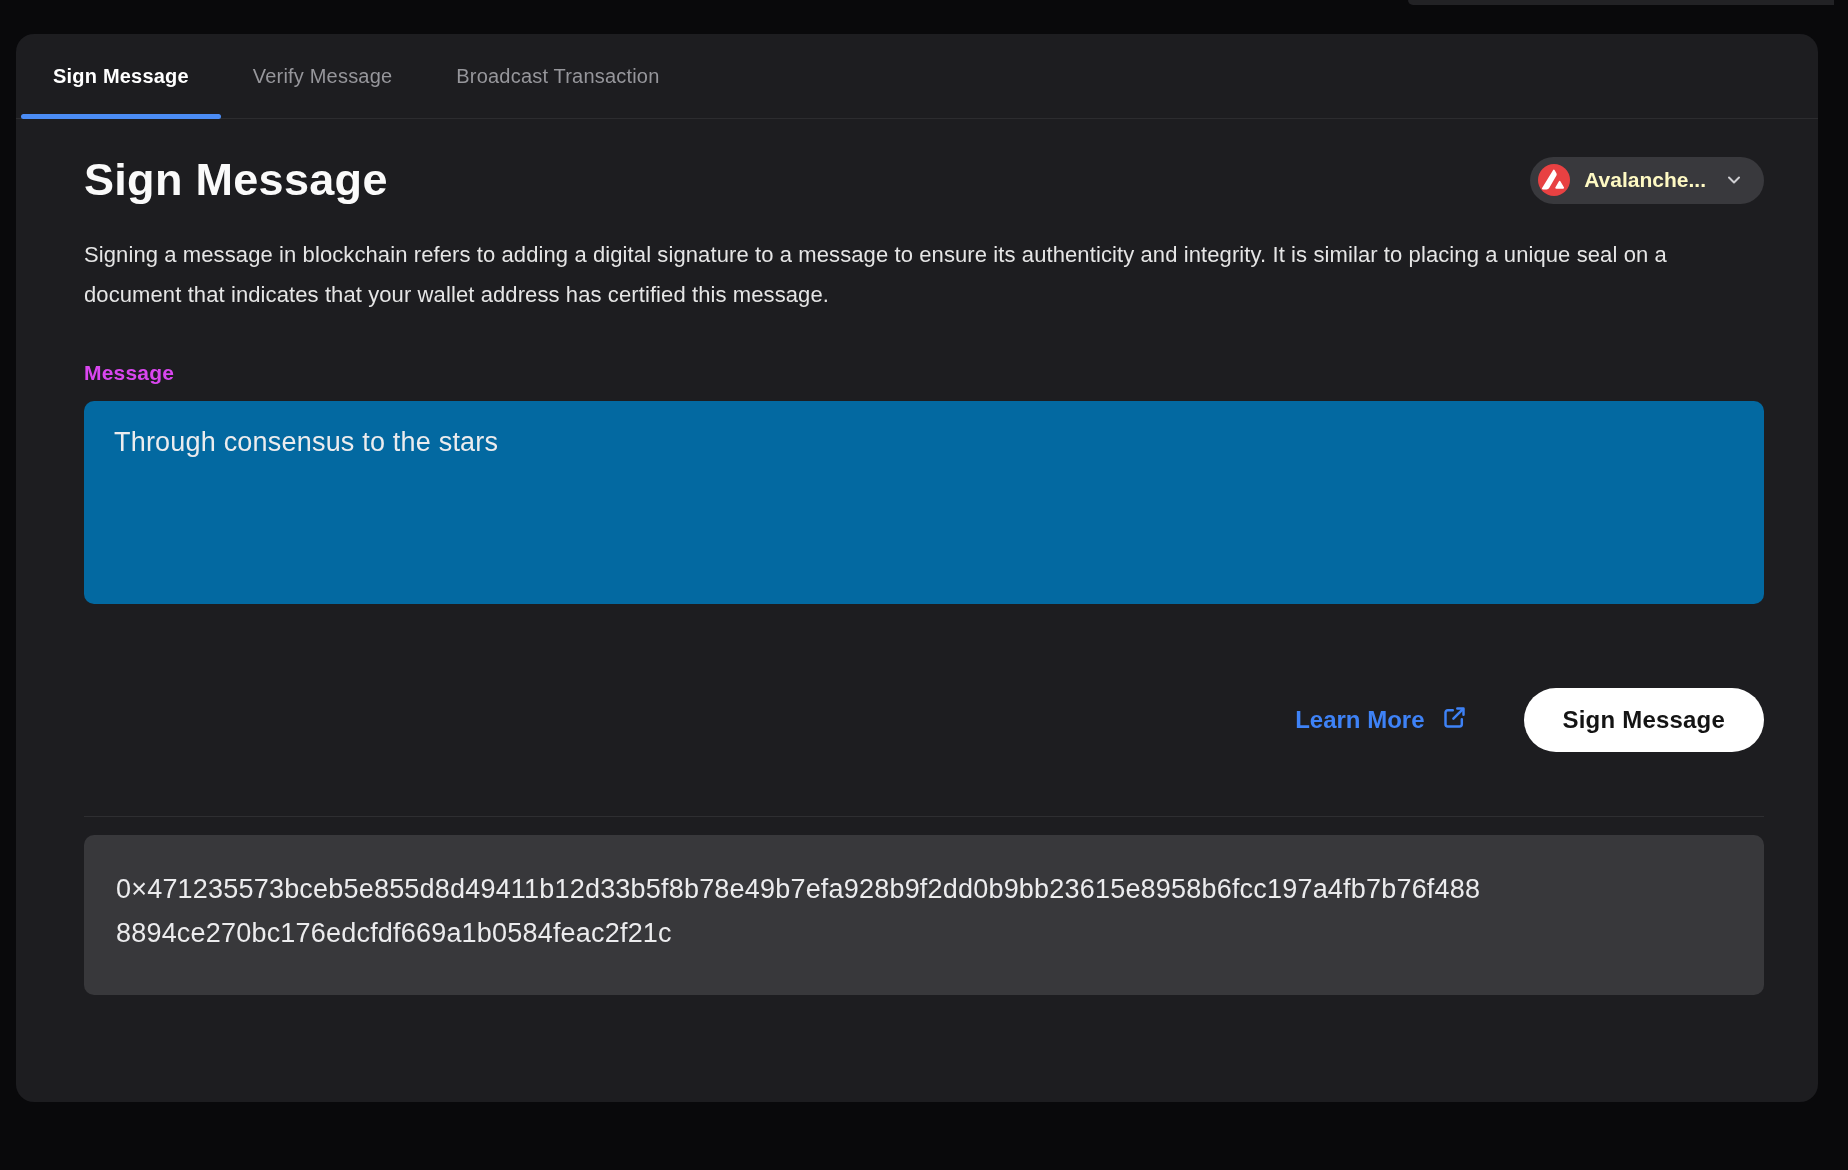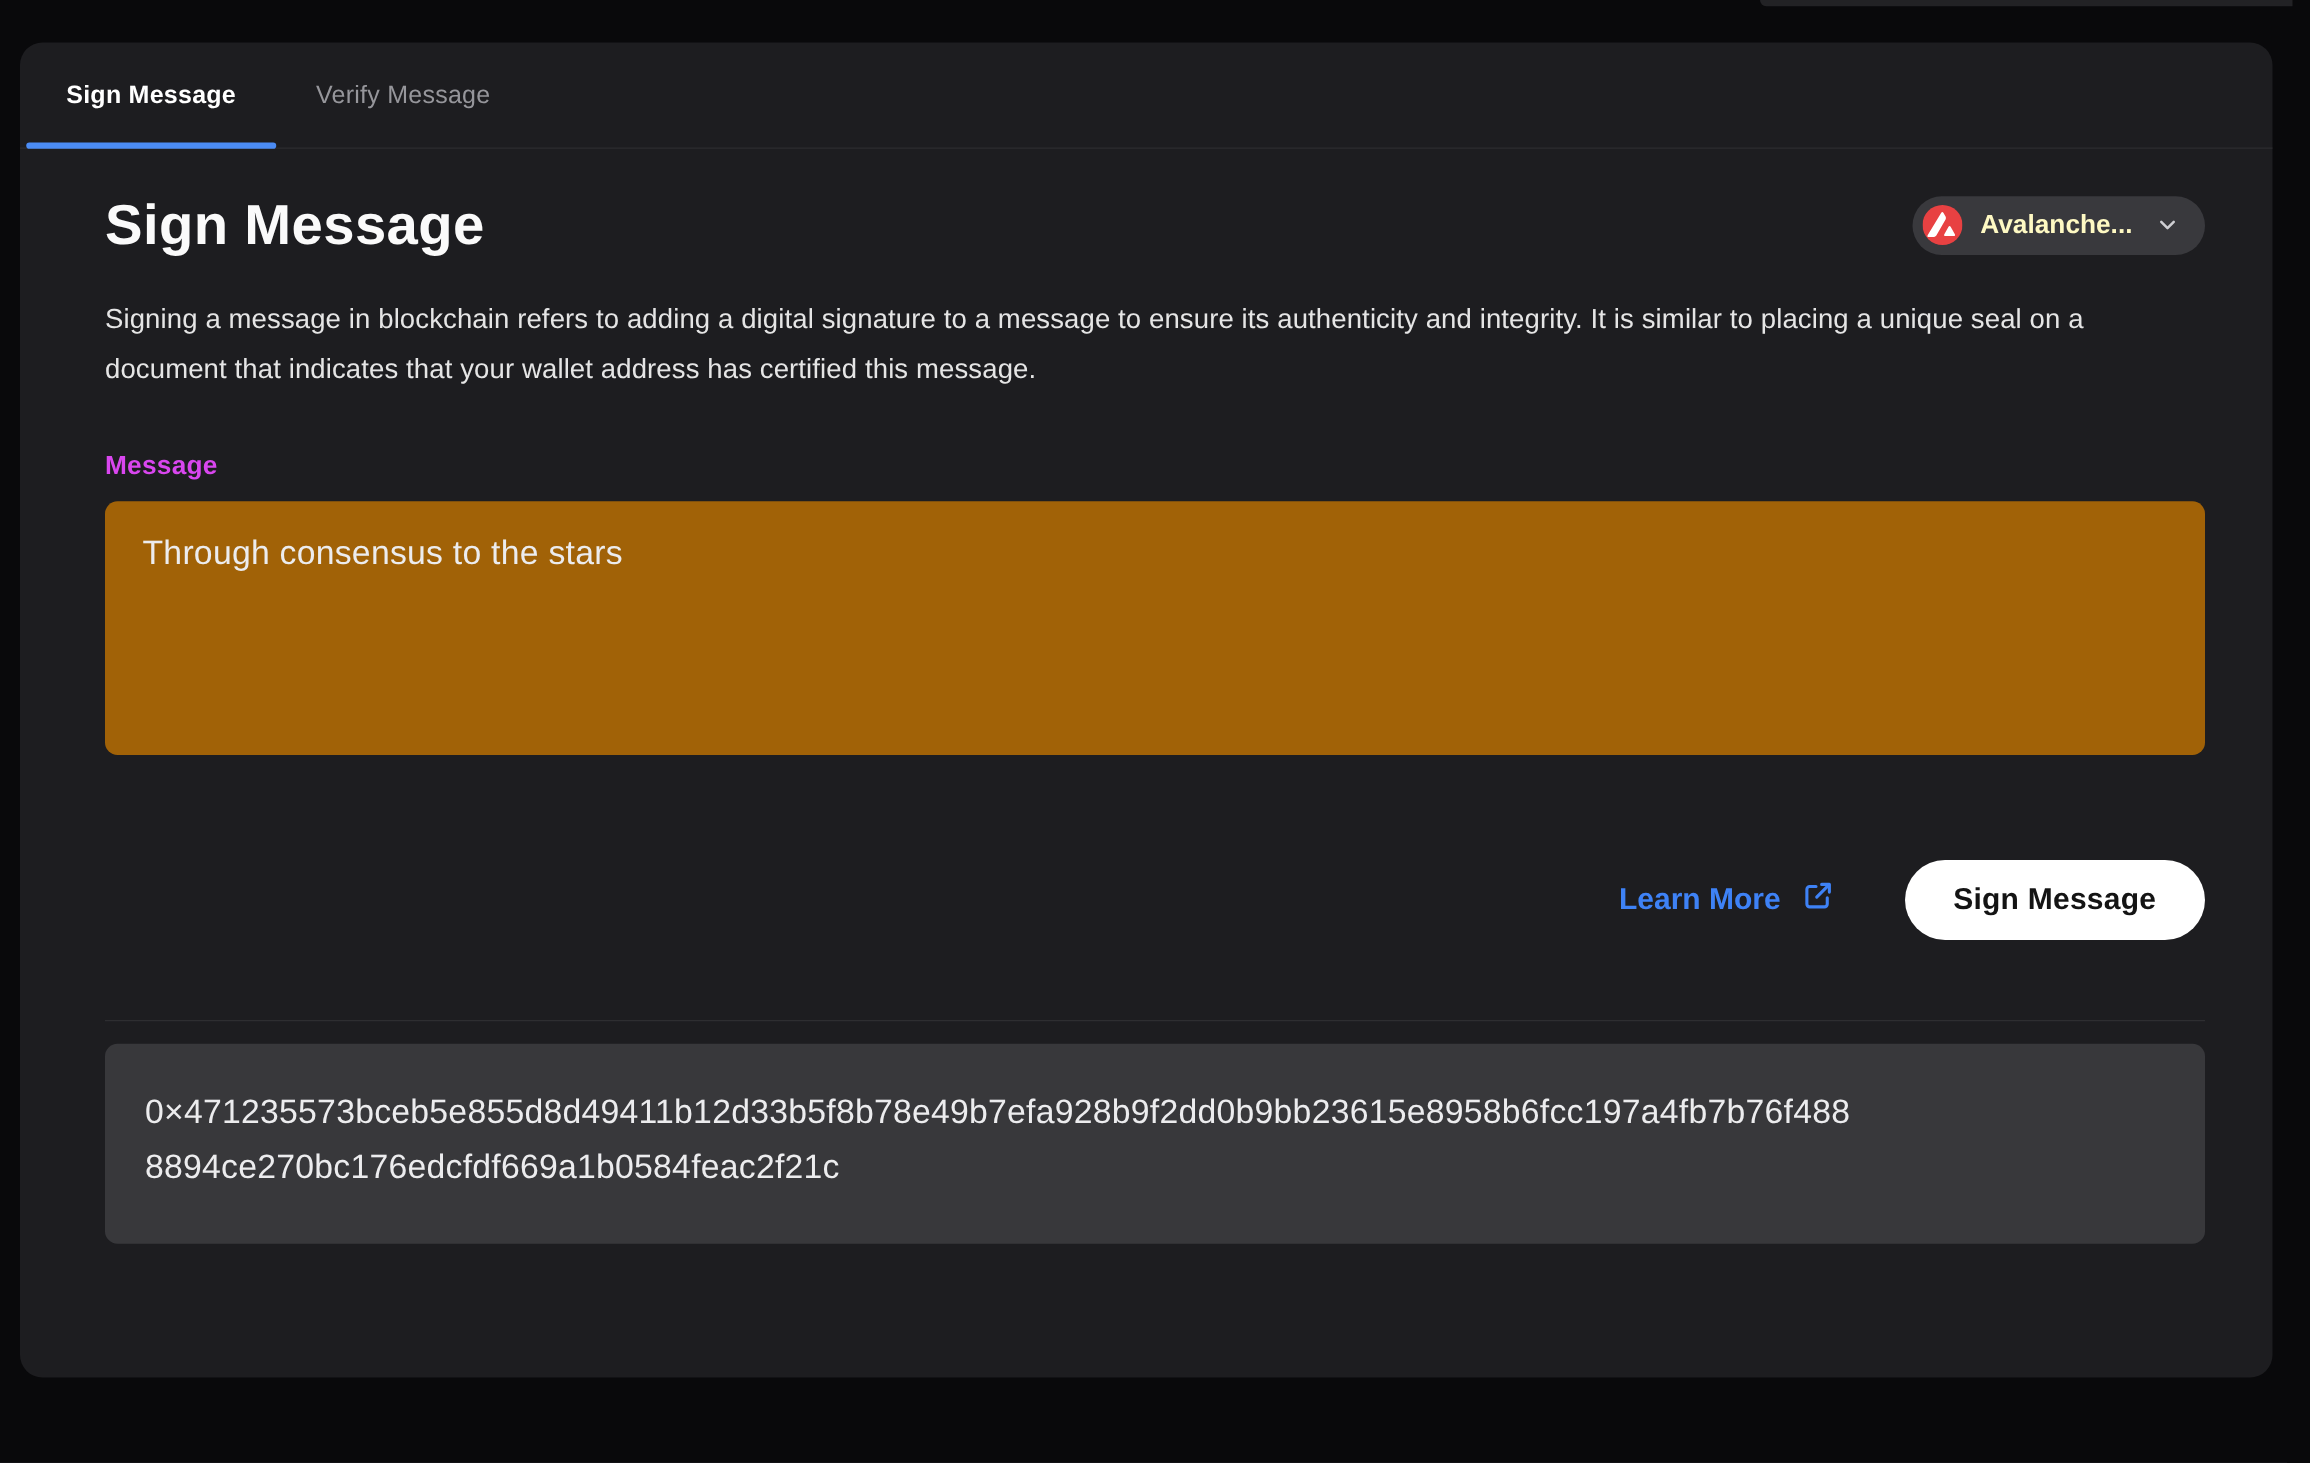--- a/index.html
+++ b/index.html
@@ -104,21 +104,21 @@
     font-size: 21px;
     font-weight: 700;
     color: #d946ef;
     letter-spacing: 0.2px;
   }
 
   .msg-box {
     margin-top: 16px;
     width: 100%;
     height: 203px;
-    background: #a16207;
+    background: #0369a1;
     border: none;
     border-radius: 10px;
     padding: 26px 30px;
     font-family: "Liberation Sans", sans-serif;
     font-size: 27px;
     color: #ececee;
     resize: none;
     outline: none;
     display: block;
     letter-spacing: 0.2px;
@@ -182,20 +182,21 @@
 </head>
 <body>
 
 <div class="top-sliver"></div>
 
 <div class="card">
 
   <div class="tabbar">
     <div class="tab active">Sign Message</div>
     <div class="tab">Verify Message</div>
+    <div class="tab">Broadcast Transaction</div>
   </div>
 
   <div class="content">
 
     <div class="header-row">
       <h1 class="page-title">Sign Message</h1>
 
       <div class="network-pill">
         <span>
           <svg class="logo" viewBox="0 0 24 24" aria-hidden="true">

